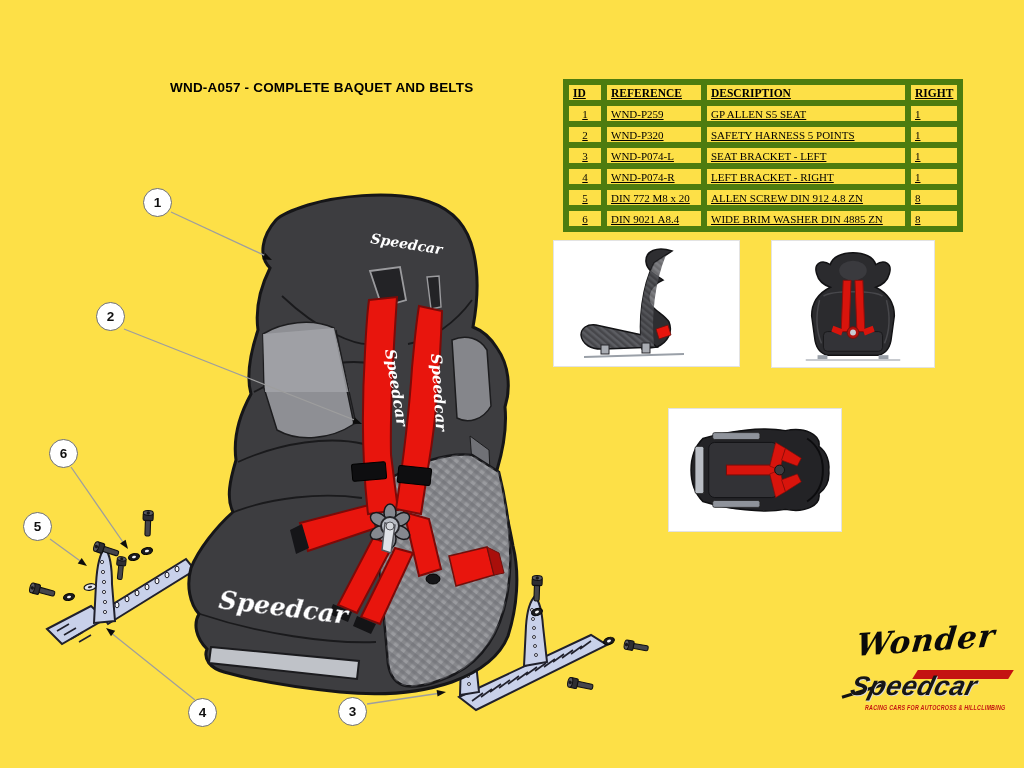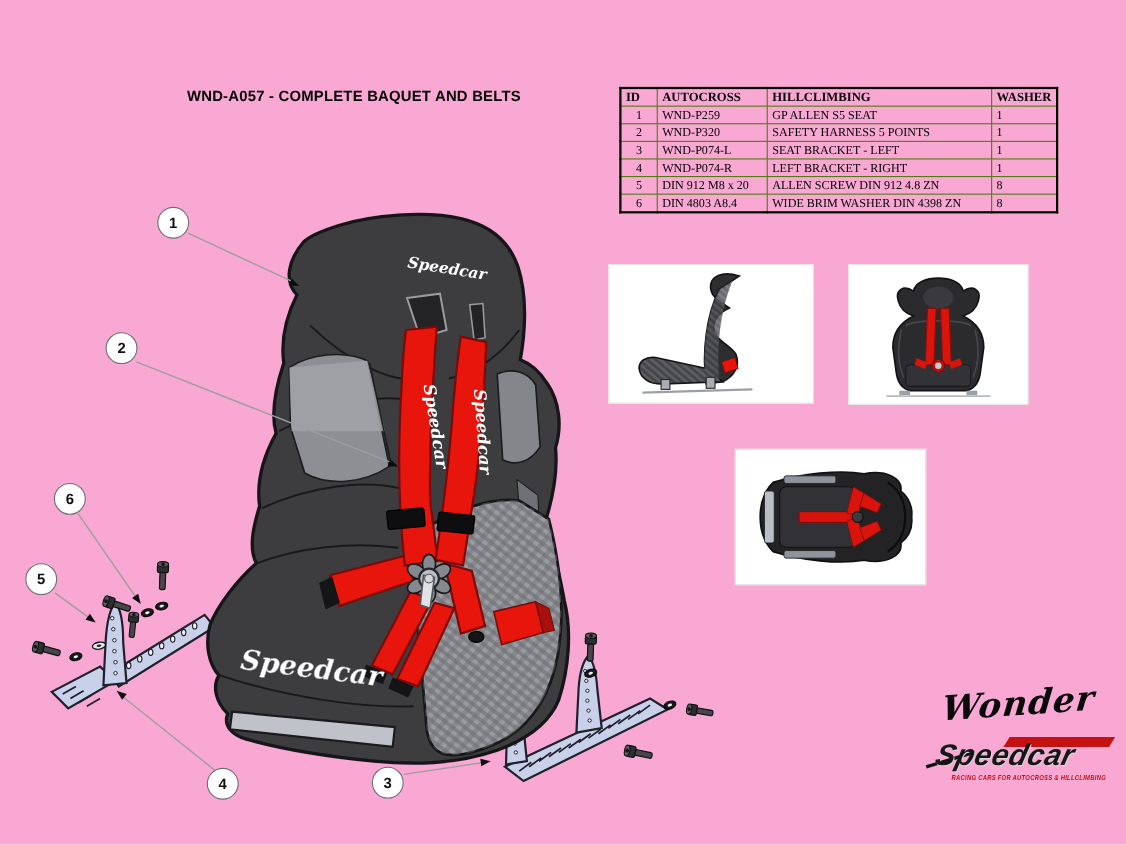--- a/index.html
+++ b/index.html
@@ -1,24 +1,24 @@
 <!DOCTYPE html>
 <html><head>
 <meta charset="utf-8">
 <style>
   html,body{margin:0;padding:0;background:#fff;}
-  .canvas{position:relative;width:1024px;height:768px;background:#f9a8d4;overflow:hidden;
+  .canvas{position:relative;width:1024px;height:768px;background:#fde047;overflow:hidden;
           font-family:"Liberation Sans",sans-serif;}
   .page-title{position:absolute;left:170px;top:80px;font-size:13.5px;font-weight:bold;
               color:#000;letter-spacing:.2px;white-space:nowrap;}
   
   .parts-table{position:absolute;left:563px;top:79px;border-collapse:collapse;
                font-family:"Liberation Serif",serif;color:#000;}
-  .parts-table th,.parts-table td{border:1px solid #4d7c0f;padding:0 4px;height:15px;
-               font-size:11px;line-height:12px;text-align:left;white-space:nowrap;}
+  .parts-table th,.parts-table td{border:6px solid #4d7c0f;padding:0 4px;height:15px;
+               font-size:11px;line-height:12px;text-align:left;white-space:nowrap;text-decoration:underline;}
   .parts-table th{font-size:11.5px;font-weight:bold;}
   .parts-table{border:2px solid #000;}
   .col-id{width:24px;text-align:center;}
   .parts-table td.col-id{text-align:center;}
   .col-ref{width:100px;}
   .col-desc{width:204px;}
   .col-units{width:38px;}
   
   .callout{position:absolute;width:29px;height:29px;border:1.4px solid #6f6f6f;border-radius:50%;
            background:#fff;display:flex;align-items:center;justify-content:center;
@@ -58,23 +58,23 @@
   <table class="parts-table">
     <colgroup>
         <col class="col-id">
         <col class="col-ref">
         <col class="col-desc">
         <col class="col-units">
       </colgroup>
     <tbody>
         <tr>
       <th class="col-id">ID</th>
-      <th>AUTOCROSS</th>
-      <th>HILLCLIMBING</th>
-      <th>WASHER</th>
+      <th>REFERENCE</th>
+      <th>DESCRIPTION</th>
+      <th>RIGHT</th>
     </tr>
     <tr>
       <td class="col-id">1</td>
       <td>WND-P259</td>
       <td>GP ALLEN S5 SEAT</td>
       <td>1</td>
     </tr>
     <tr>
       <td class="col-id">2</td>
       <td>WND-P320</td>
@@ -88,28 +88,28 @@
       <td>1</td>
     </tr>
     <tr>
       <td class="col-id">4</td>
       <td>WND-P074-R</td>
       <td>LEFT BRACKET - RIGHT</td>
       <td>1</td>
     </tr>
     <tr>
       <td class="col-id">5</td>
-      <td>DIN 912 M8 x 20</td>
+      <td>DIN 772 M8 x 20</td>
       <td>ALLEN SCREW DIN 912 4.8 ZN</td>
       <td>8</td>
     </tr>
     <tr>
       <td class="col-id">6</td>
-      <td>DIN 4803 A8.4</td>
-      <td>WIDE BRIM WASHER DIN 4398 ZN</td>
+      <td>DIN 9021 A8.4</td>
+      <td>WIDE BRIM WASHER DIN 4885 ZN</td>
       <td>8</td>
     </tr>
   </tbody>
     </table>
 
   <svg class="main-art" width="1024" height="768" viewBox="0 0 1024 768" xmlns="http://www.w3.org/2000/svg">
     <defs>
       <pattern id="carbonWeave" width="7" height="7" patternUnits="userSpaceOnUse" patternTransform="rotate(38)">
         <rect width="7" height="7" fill="#9a9b9f"></rect>
           <rect width="7" height="3.5" fill="#808186"></rect>

